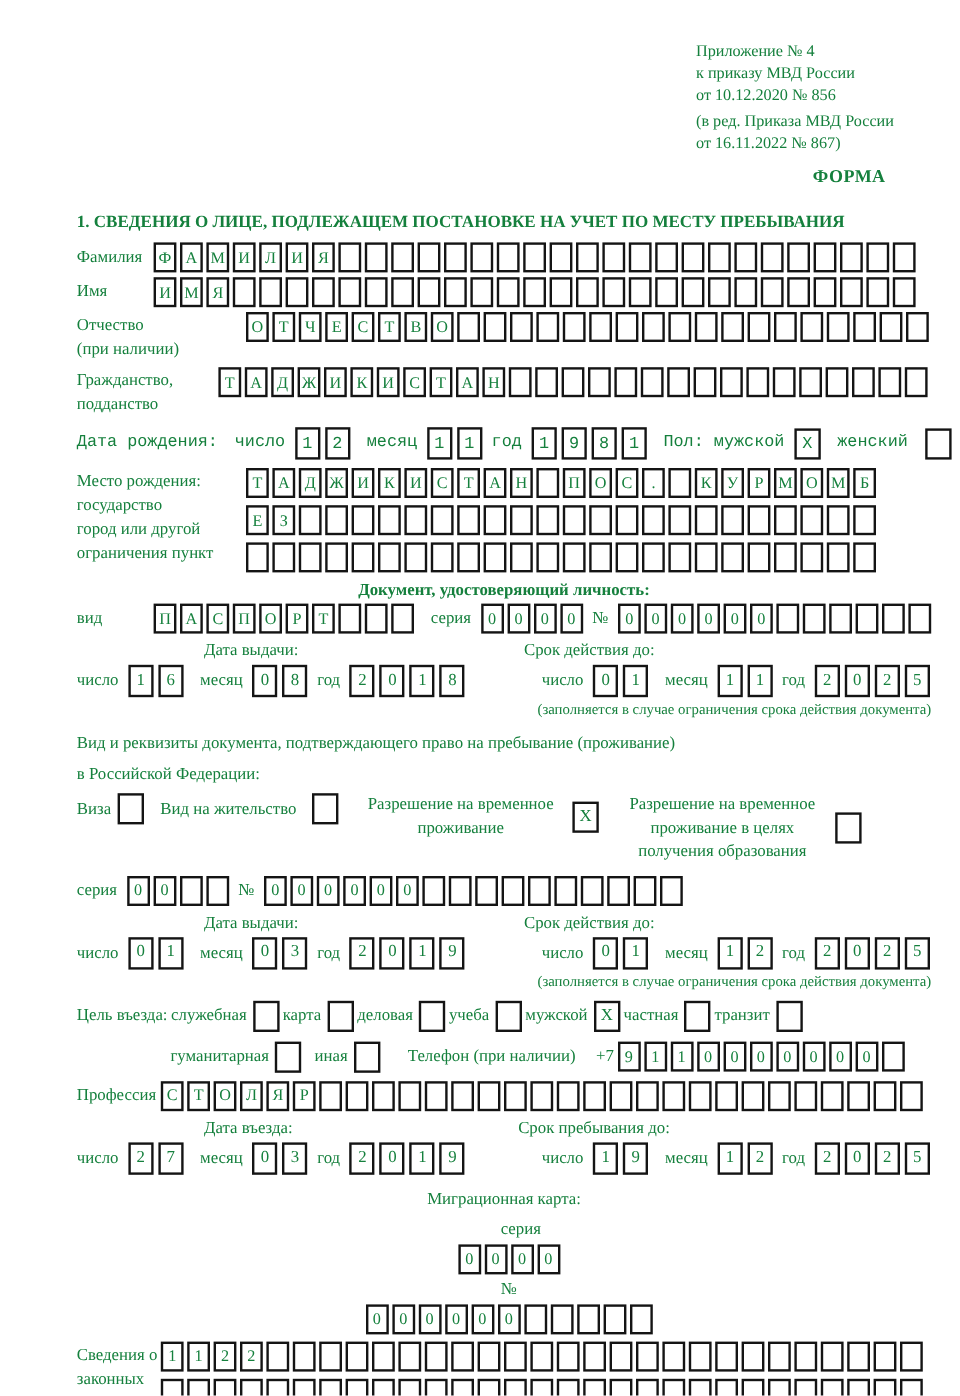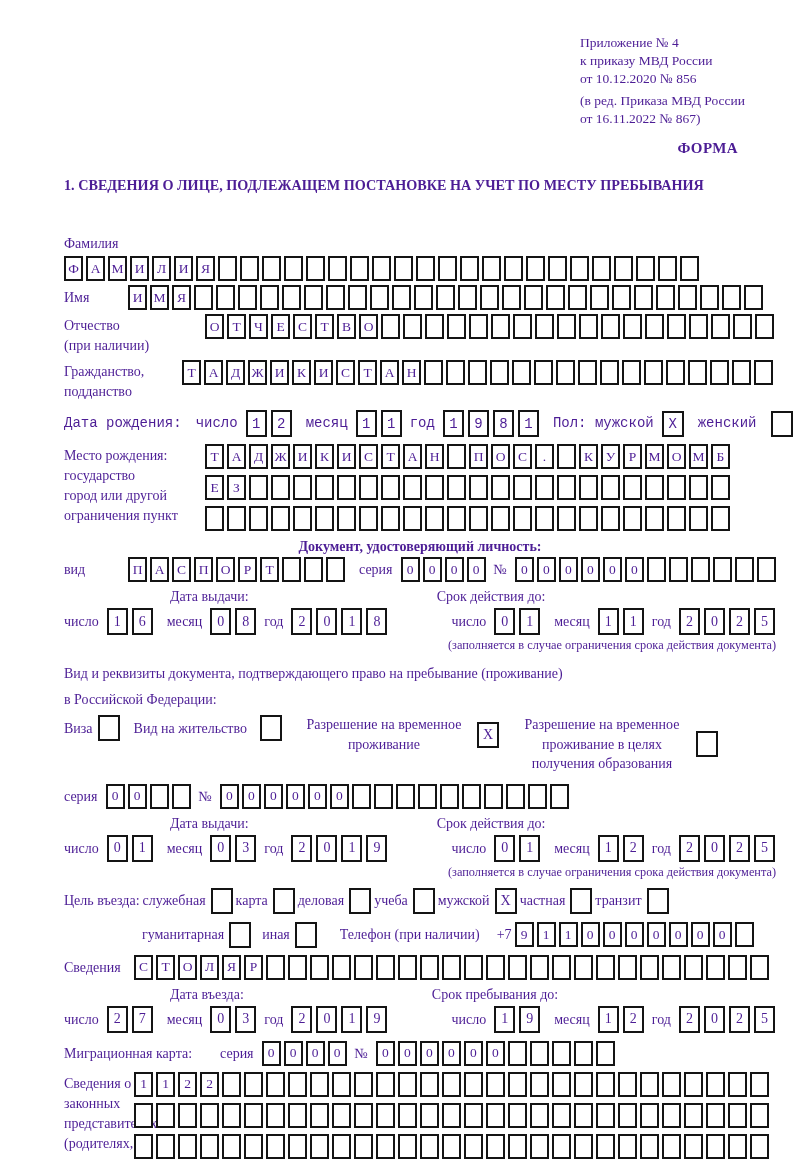--- a/index.html
+++ b/index.html
@@ -1,18 +1,18 @@
 <!DOCTYPE html>
 <html><head>
 <meta charset="utf-8">
 <style>
   html,body{margin:0;padding:0;background:#ffffff;}
   body{width:800px;height:1163px;overflow:hidden;}
   .page{box-sizing:border-box;width:800px;height:1163px;padding:34px 24px 8px 64px;
-        font-family:"Liberation Serif", serif;font-size:14px;color:#4c1d95;}
+        font-family:"Liberation Serif", serif;font-size:14px;color:#15803d;}
   
   .annex{width:196px;margin-left:auto;line-height:1.32;font-size:13.5px;}
   .annex .gap{height:5px;}
   .forma{text-align:right;padding-right:38px;font-weight:bold;font-size:15px;margin-top:12px;letter-spacing:.4px;}
   .title{text-align:center;font-weight:bold;font-size:15px;margin-top:14px;line-height:1.5;}
   .title-underline{display:inline-block;width:52px;border-bottom:2px solid #3a3a3a;margin-left:10px;}
   .sec-head{font-weight:bold;font-size:14.2px;margin-top:20px;}
   
   .frow{display:flex;align-items:flex-start;margin-top:4px;}
   .vmid{align-items:center;}
@@ -59,21 +59,21 @@
     <div class="gap"></div>
     <div>(в ред. Приказа МВД России</div>
     <div>от 16.11.2022 № 867)</div>
   </div>
 
   <div class="forma">ФОРМА</div>
 
 
   <div class="sec-head">1. СВЕДЕНИЯ О ЛИЦЕ, ПОДЛЕЖАЩЕМ ПОСТАНОВКЕ НА УЧЕТ ПО МЕСТУ ПРЕБЫВАНИЯ</div>
 
-  <div class="frow" style="margin-top:37px;flex-direction:column;">
+  <div class="frow" style="margin-top:8px;">
     <span class="lab w64">Фамилия</span>
     <span class="boxes">
         <span class="box">Ф</span>
         <span class="box">А</span>
         <span class="box">М</span>
         <span class="box">И</span>
         <span class="box">Л</span>
         <span class="box">И</span>
         <span class="box">Я</span>
         <span class="box"></span>
@@ -554,21 +554,21 @@
         <span class="box">0</span>
         <span class="box">0</span>
         <span class="box">0</span>
         <span class="box">0</span>
         <span class="box">0</span>
         <span class="box"></span>
       </span>
   </div>
 
   <div class="frow" style="margin-top:7px;">
-    <span class="lab w64" style="width:70px;">Сведения</span>
+    <span class="lab w64" style="width:70px;">Профессия</span>
     <span class="boxes">
         <span class="box">С</span>
         <span class="box">Т</span>
         <span class="box">О</span>
         <span class="box">Л</span>
         <span class="box">Я</span>
         <span class="box">Р</span>
         <span class="box"></span>
         <span class="box"></span>
         <span class="box"></span>
@@ -631,21 +631,21 @@
       <span class="lab ml8">год</span>
       <span class="boxes lg-group ml8">
           <span class="box lg">2</span>
           <span class="box lg">0</span>
           <span class="box lg">2</span>
           <span class="box lg">5</span>
         </span>
     </span>
   </div>
 
-  <div class="frow vmid" style="margin-top:8px;">
+  <div class="frow vmid" style="margin-top:8px;flex-direction:column;">
     <span class="lab">Миграционная карта:</span>
     <span class="lab" style="margin-left:28px;">серия</span>
     <span class="boxes ml8">
         <span class="box">0</span>
         <span class="box">0</span>
         <span class="box">0</span>
         <span class="box">0</span>
       </span>
     <span class="lab ml8">№</span>
     <span class="boxes ml8">

